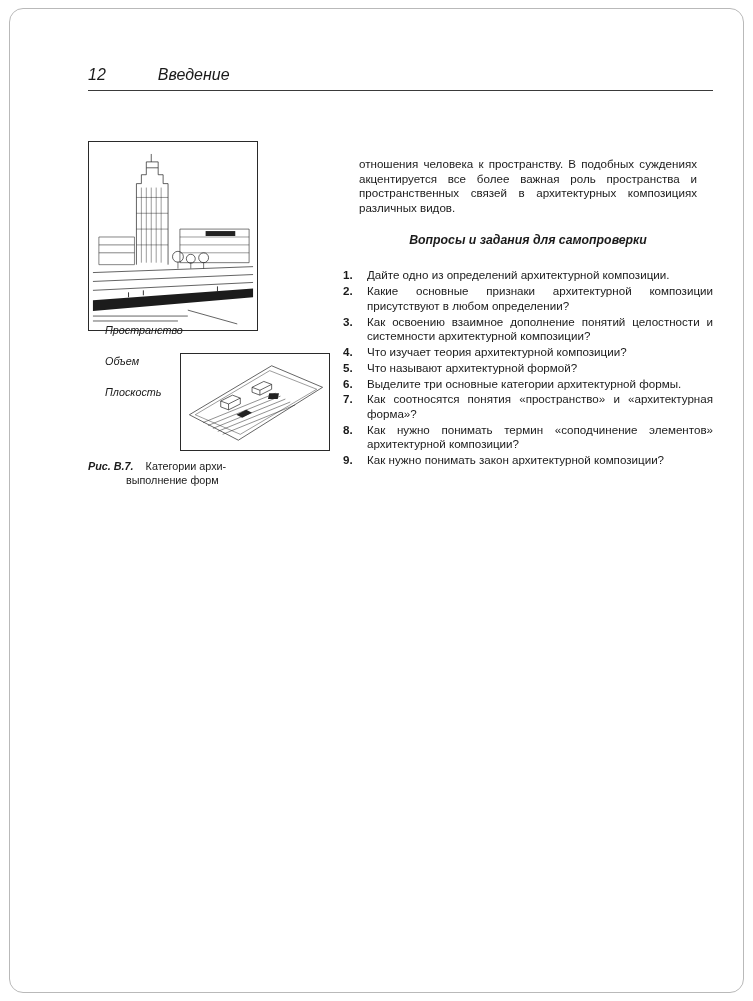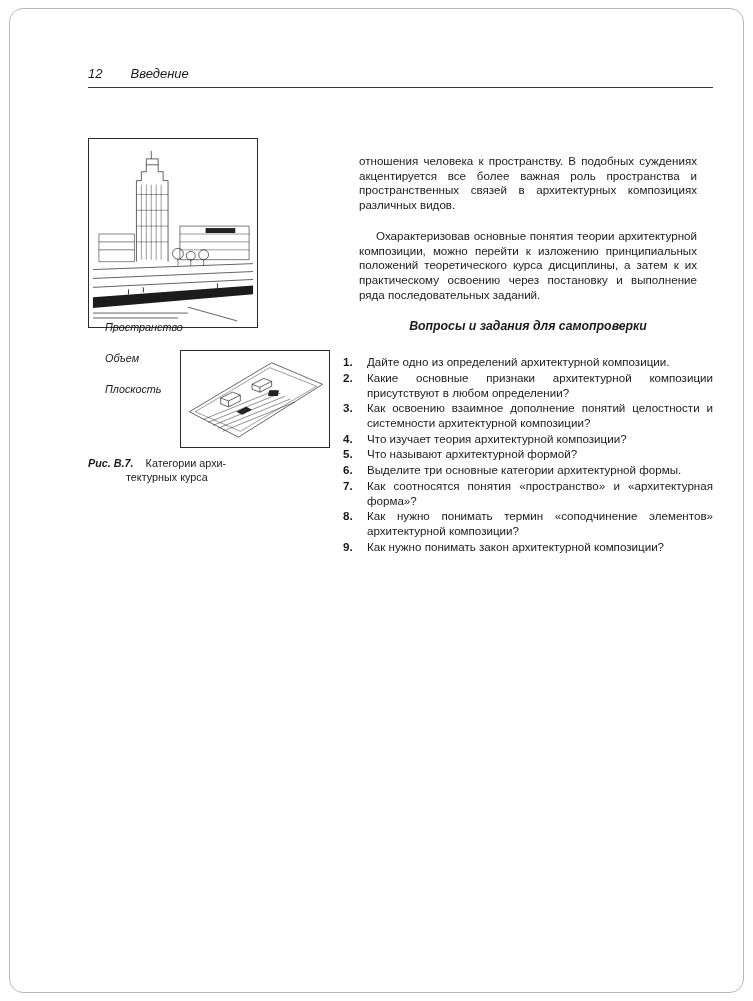--- a/index.html
+++ b/index.html
@@ -8,21 +8,21 @@
     background:#ffffff;color:#1a1a1a;
     font-family:"Liberation Sans", sans-serif;
   }
   .page-frame{
     position:absolute;top:8px;left:9px;right:9px;bottom:8px;
     border:1px solid #b9b9b9;border-radius:14px;pointer-events:none;
   }
   .content{position:absolute;left:88px;top:66px;width:625px;}
 
   
-  .pageheader{display:flex;align-items:center;font-style:italic;font-size:13px;}
+  .pageheader{display:flex;align-items:center;font-style:italic;font-size:16px;gap:24px;}
   .pagenum{margin-right:28px;}
   .rule{border:0;border-top:1.4px solid #3a3a3a;margin:6px 0 0 0;}
 
   
   .columns{display:flex;margin-top:50px;}
   .figcol{flex:none;width:255px;position:relative;height:440px;}
   .textcol{flex:1;font-size:11.6px;line-height:1.27;text-align:justify;}
 
   
   .fig1{
@@ -129,28 +129,27 @@
             <rect x="98" y="40" width="10" height="6" fill="#222" stroke="none" transform="skewX(-12)"></rect>
             <polygon points="56,62 66,57 72,60 62,65" fill="#222" stroke="none"></polygon>
           </g>
         </svg>
       </div>
 
       <div class="caption">
         <div>
           <span class="cap-bold">Рис. В.7.</span><span>Категории архи-</span>
         </div>
-        <div class="cap-indent">тектурных курса</div>
+        <div class="cap-indent">выполнение форм</div>
       </div>
 
     </div>
 
     <div class="textcol">
       <p>отношения человека к пространству. В подобных суждениях акцентируется все более важная роль пространства и пространственных связей в архитектурных композициях различных видов.</p>
-      <p class="indent">Охарактеризовав основные понятия теории архитектурной композиции, можно перейти к изложению принципиальных положений теоретического курса дисциплины, а затем к их практическому освоению через постановку и выполнение ряда последовательных заданий.</p>
 
       <div class="qhead">Вопросы и задания для самопроверки</div>
 
       <div class="qlist">
         <div class="qitem">
           <span class="qnum">1.</span>
           <span class="qtext">Дайте одно из определений архитектурной композиции.</span>
         </div>
         <div class="qitem">
           <span class="qnum">2.</span>

